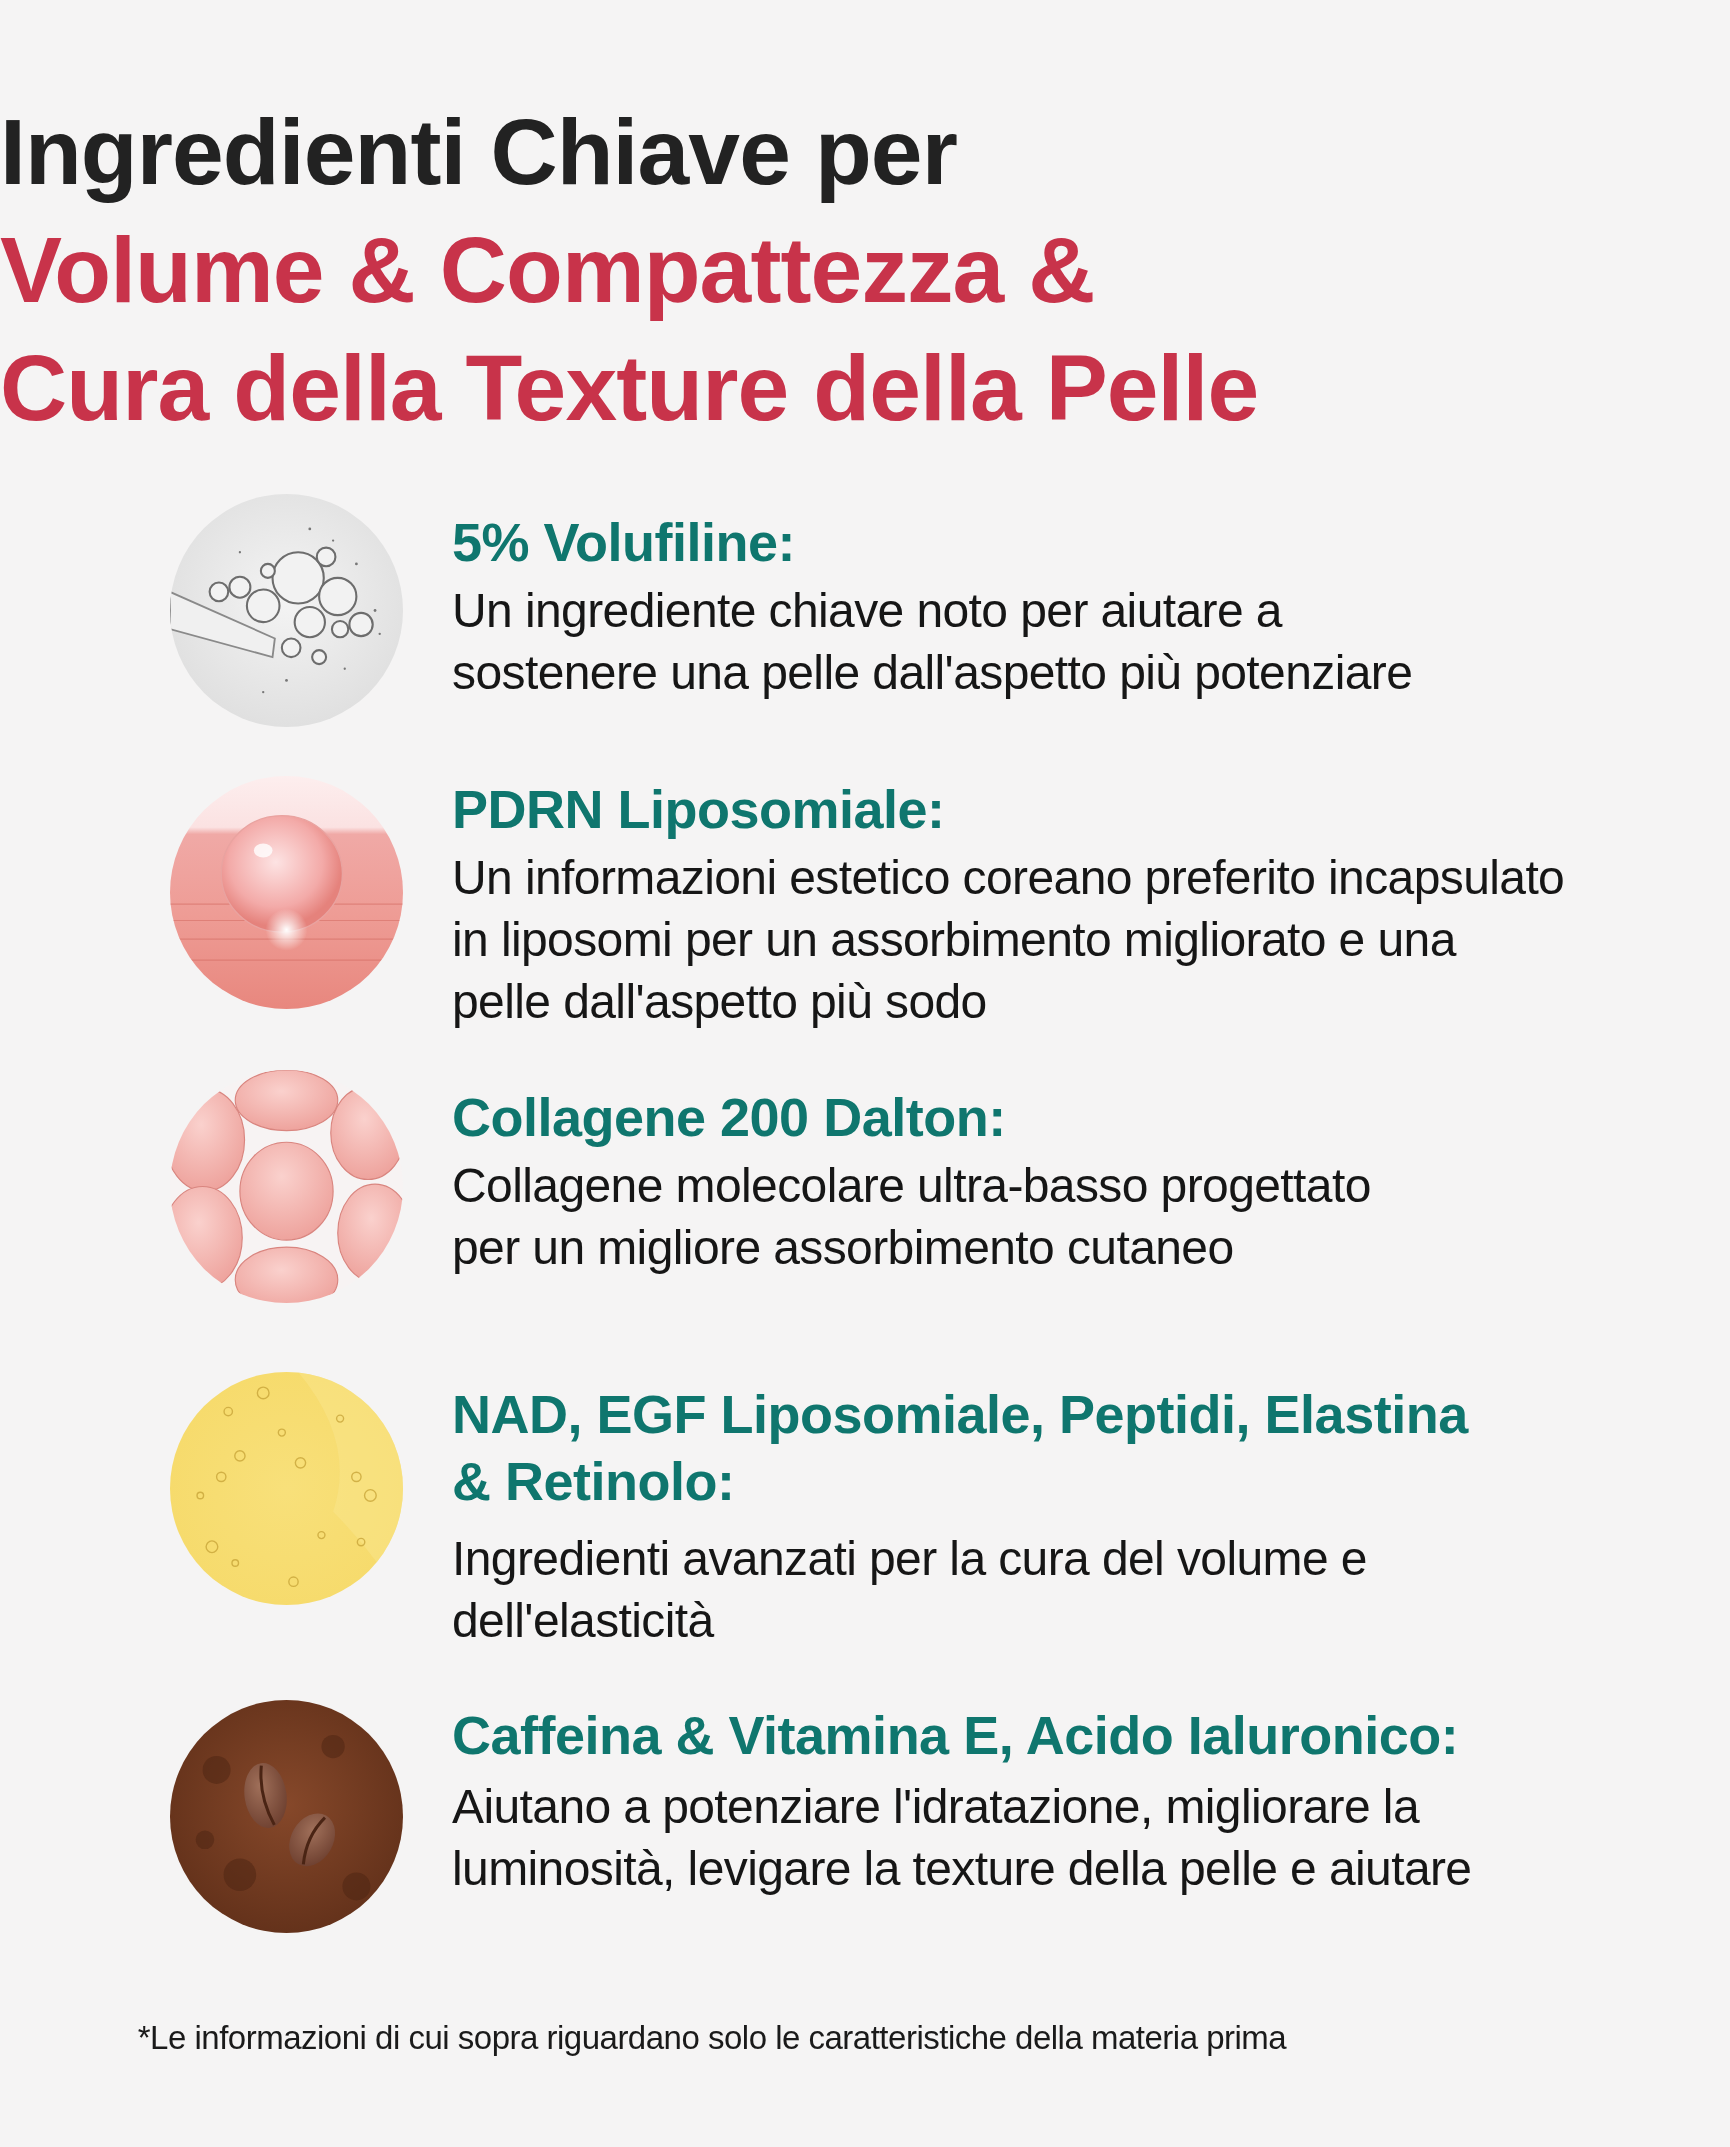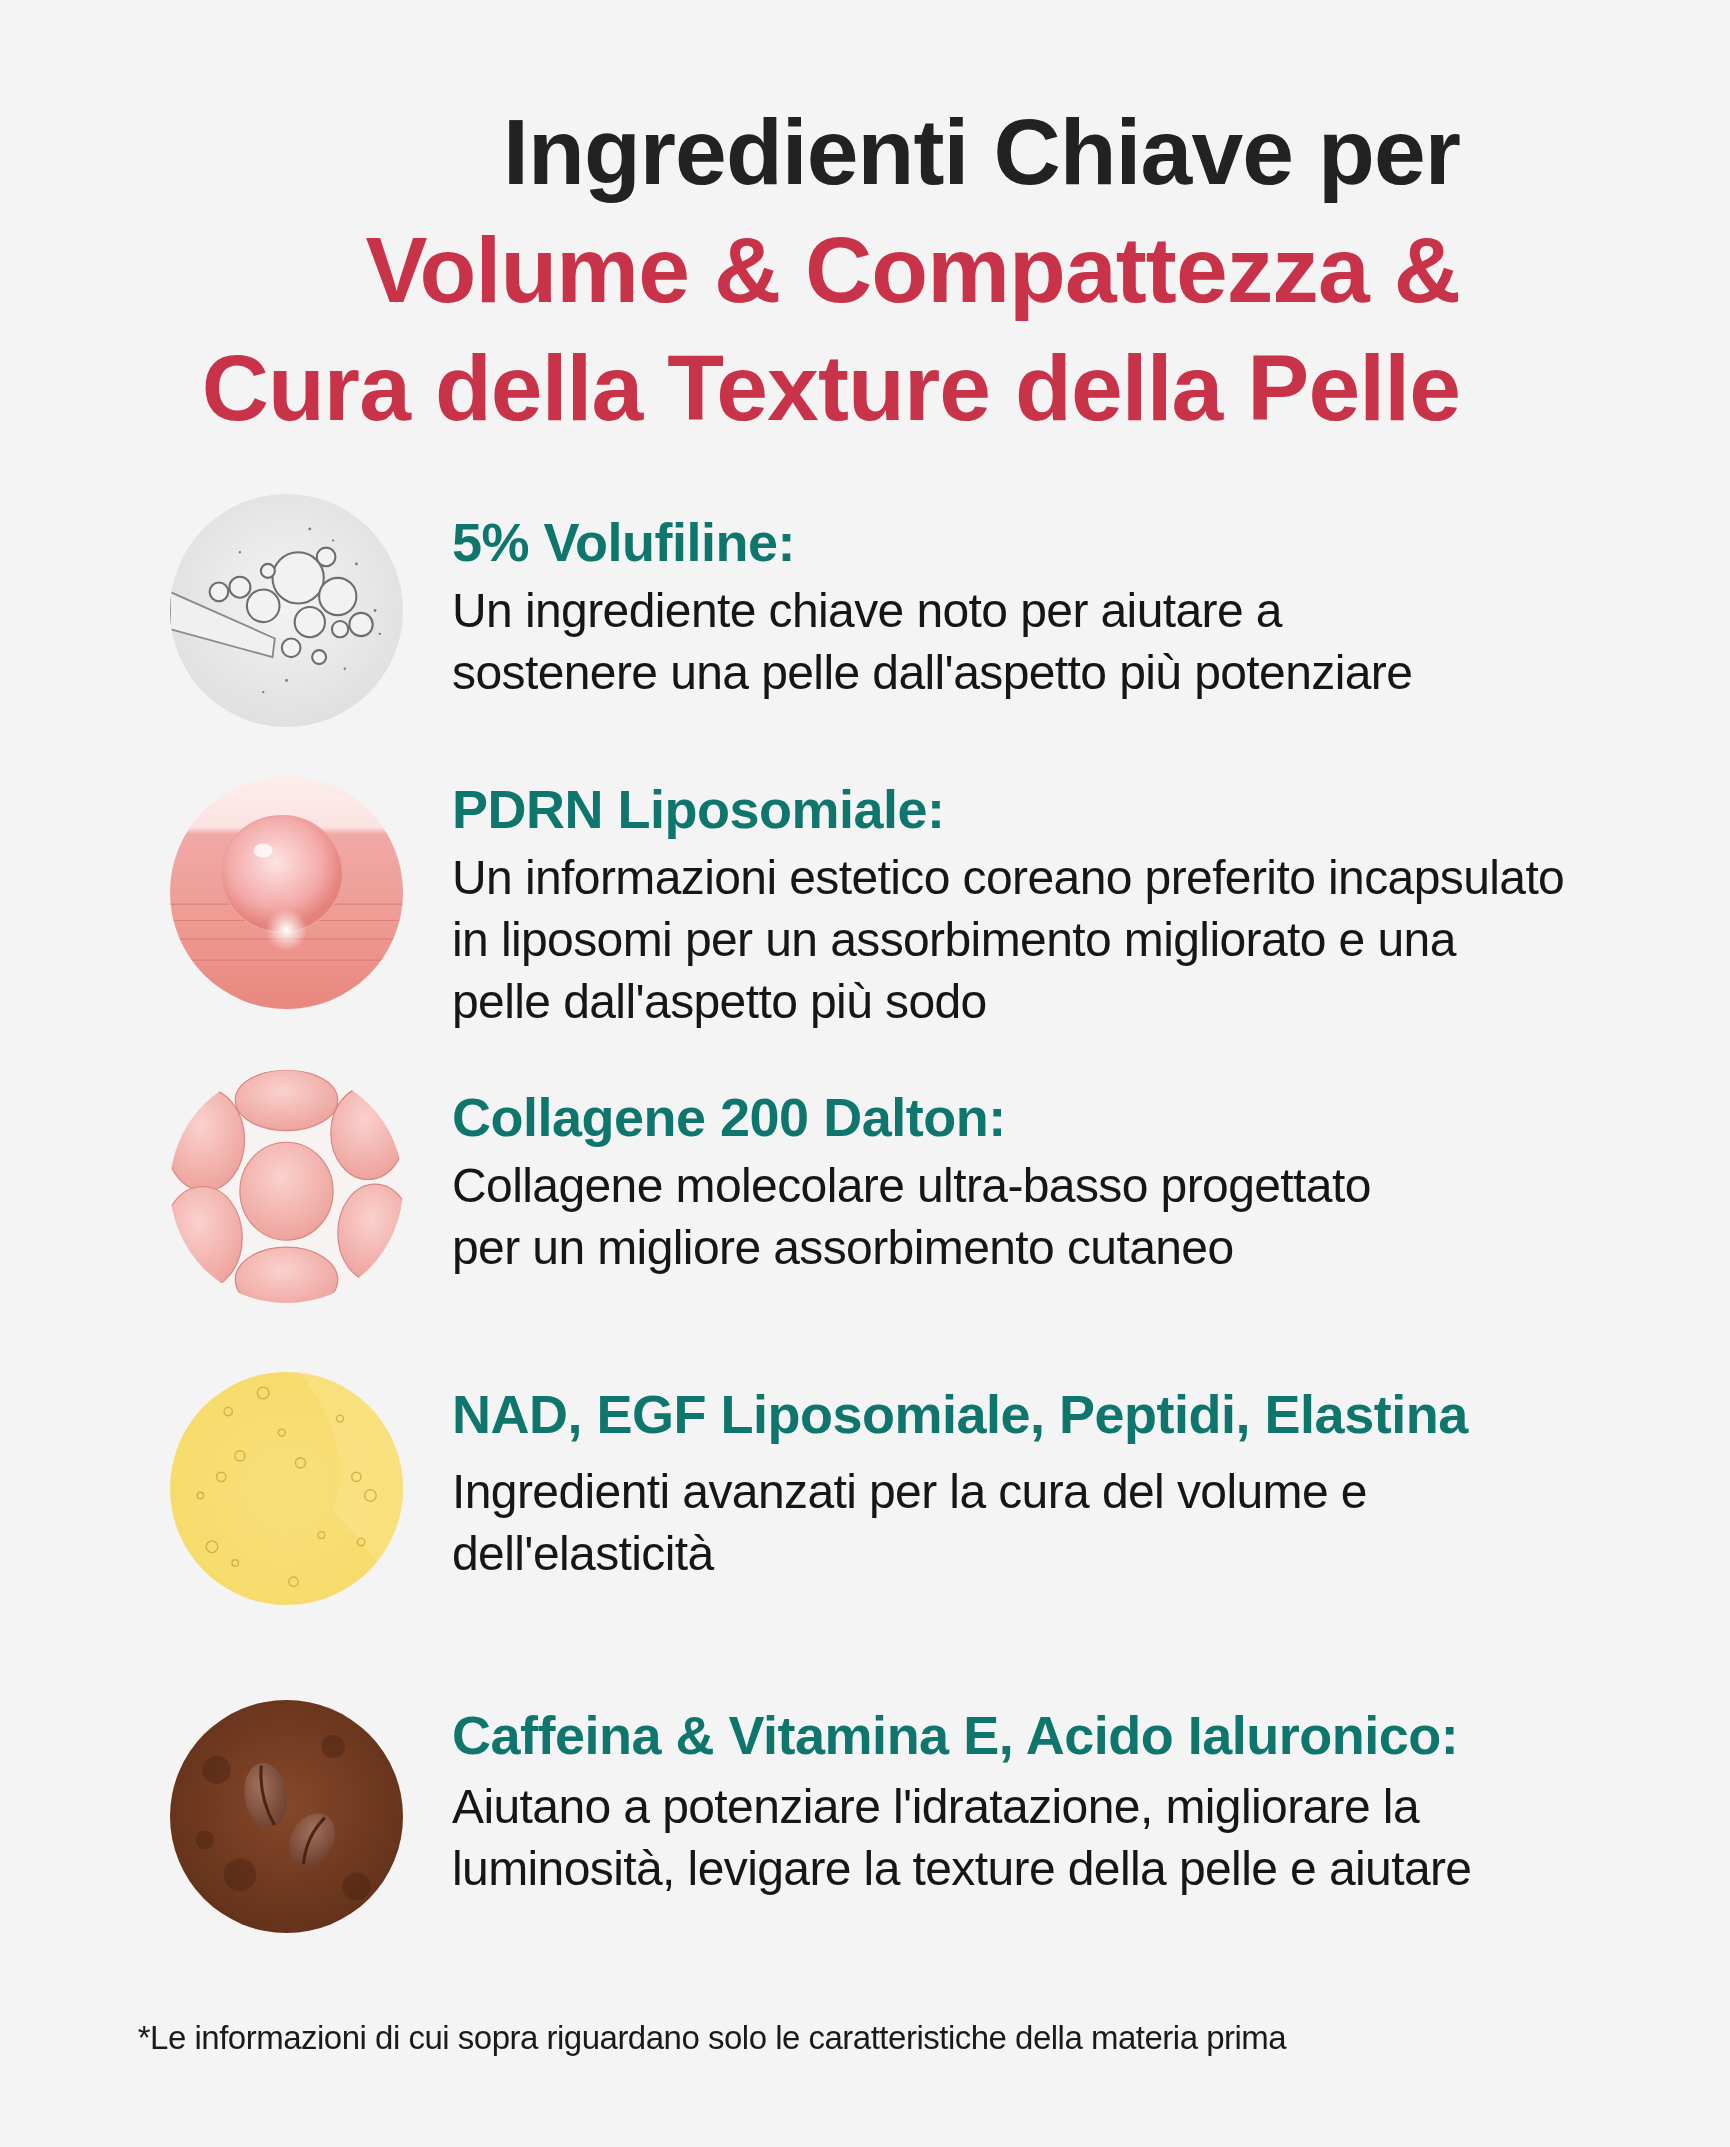--- a/index.html
+++ b/index.html
@@ -5,21 +5,21 @@
   html, body { margin: 0; padding: 0; }
   body {
     width: 1730px; height: 2148px; overflow: hidden;
     background: #f5f4f4;
     font-family: "Liberation Sans", sans-serif;
     color: #161616;
     position: relative;
   }
   .title {
     position: absolute; left: 0; top: 93px; width: 1460px;
-    text-align: right; font-weight: bold;
+    text-align: left; font-weight: bold;
     font-size: 93px; line-height: 118px; letter-spacing: -0.9px;
   }
   .title .l1 { color: #222222; display: block; }
   .title .accent { color: #c8334a; display: block; }
   .item { position: absolute; left: 0; width: 1730px; }
   .circle {
     position: absolute; left: 170px; width: 233px; height: 233px;
     border-radius: 50%; overflow: hidden;
   }
   .circle svg { width: 100%; height: 100%; display: block; }
@@ -186,20 +186,21 @@
           <circle cx="53" cy="90" r="2"></circle>
         <circle cx="82" cy="73" r="1.6"></circle>
           <circle cx="73" cy="20" r="1.5"></circle>
           <circle cx="28" cy="82" r="1.4"></circle>
       </g>
     </svg>
   </div>
   <div class="text" style="top:9px;">
     <div class="heading" style="margin-bottom:13px;">
       <span style="display:block;">NAD, EGF Liposomiale, Peptidi, Elastina</span>
+      <span style="display:block;">&amp; Retinolo:</span>
     </div>
     <span class="body-line">Ingredienti avanzati per la cura del volume e</span>
     <span class="body-line">dell'elasticità</span>
   </div>
 </div>
 
 <div class="item" style="top:1700px;">
   <div class="circle" style="top:0;">
     <svg viewBox="0 0 100 100">
       <defs>

